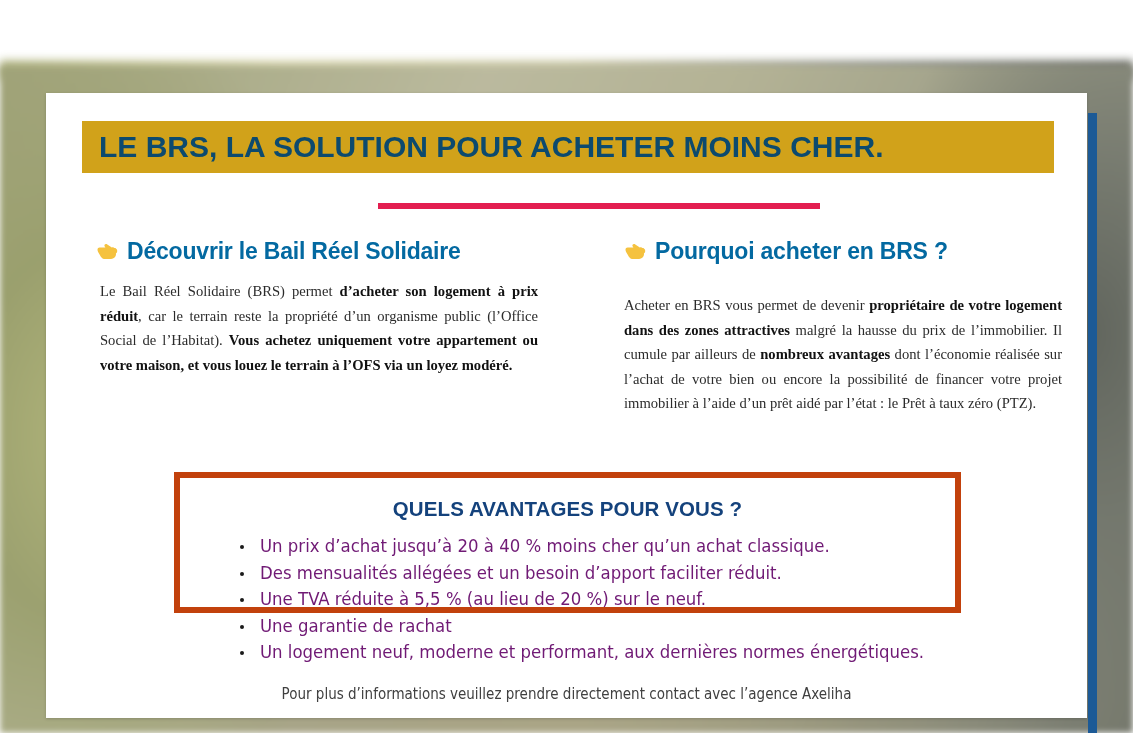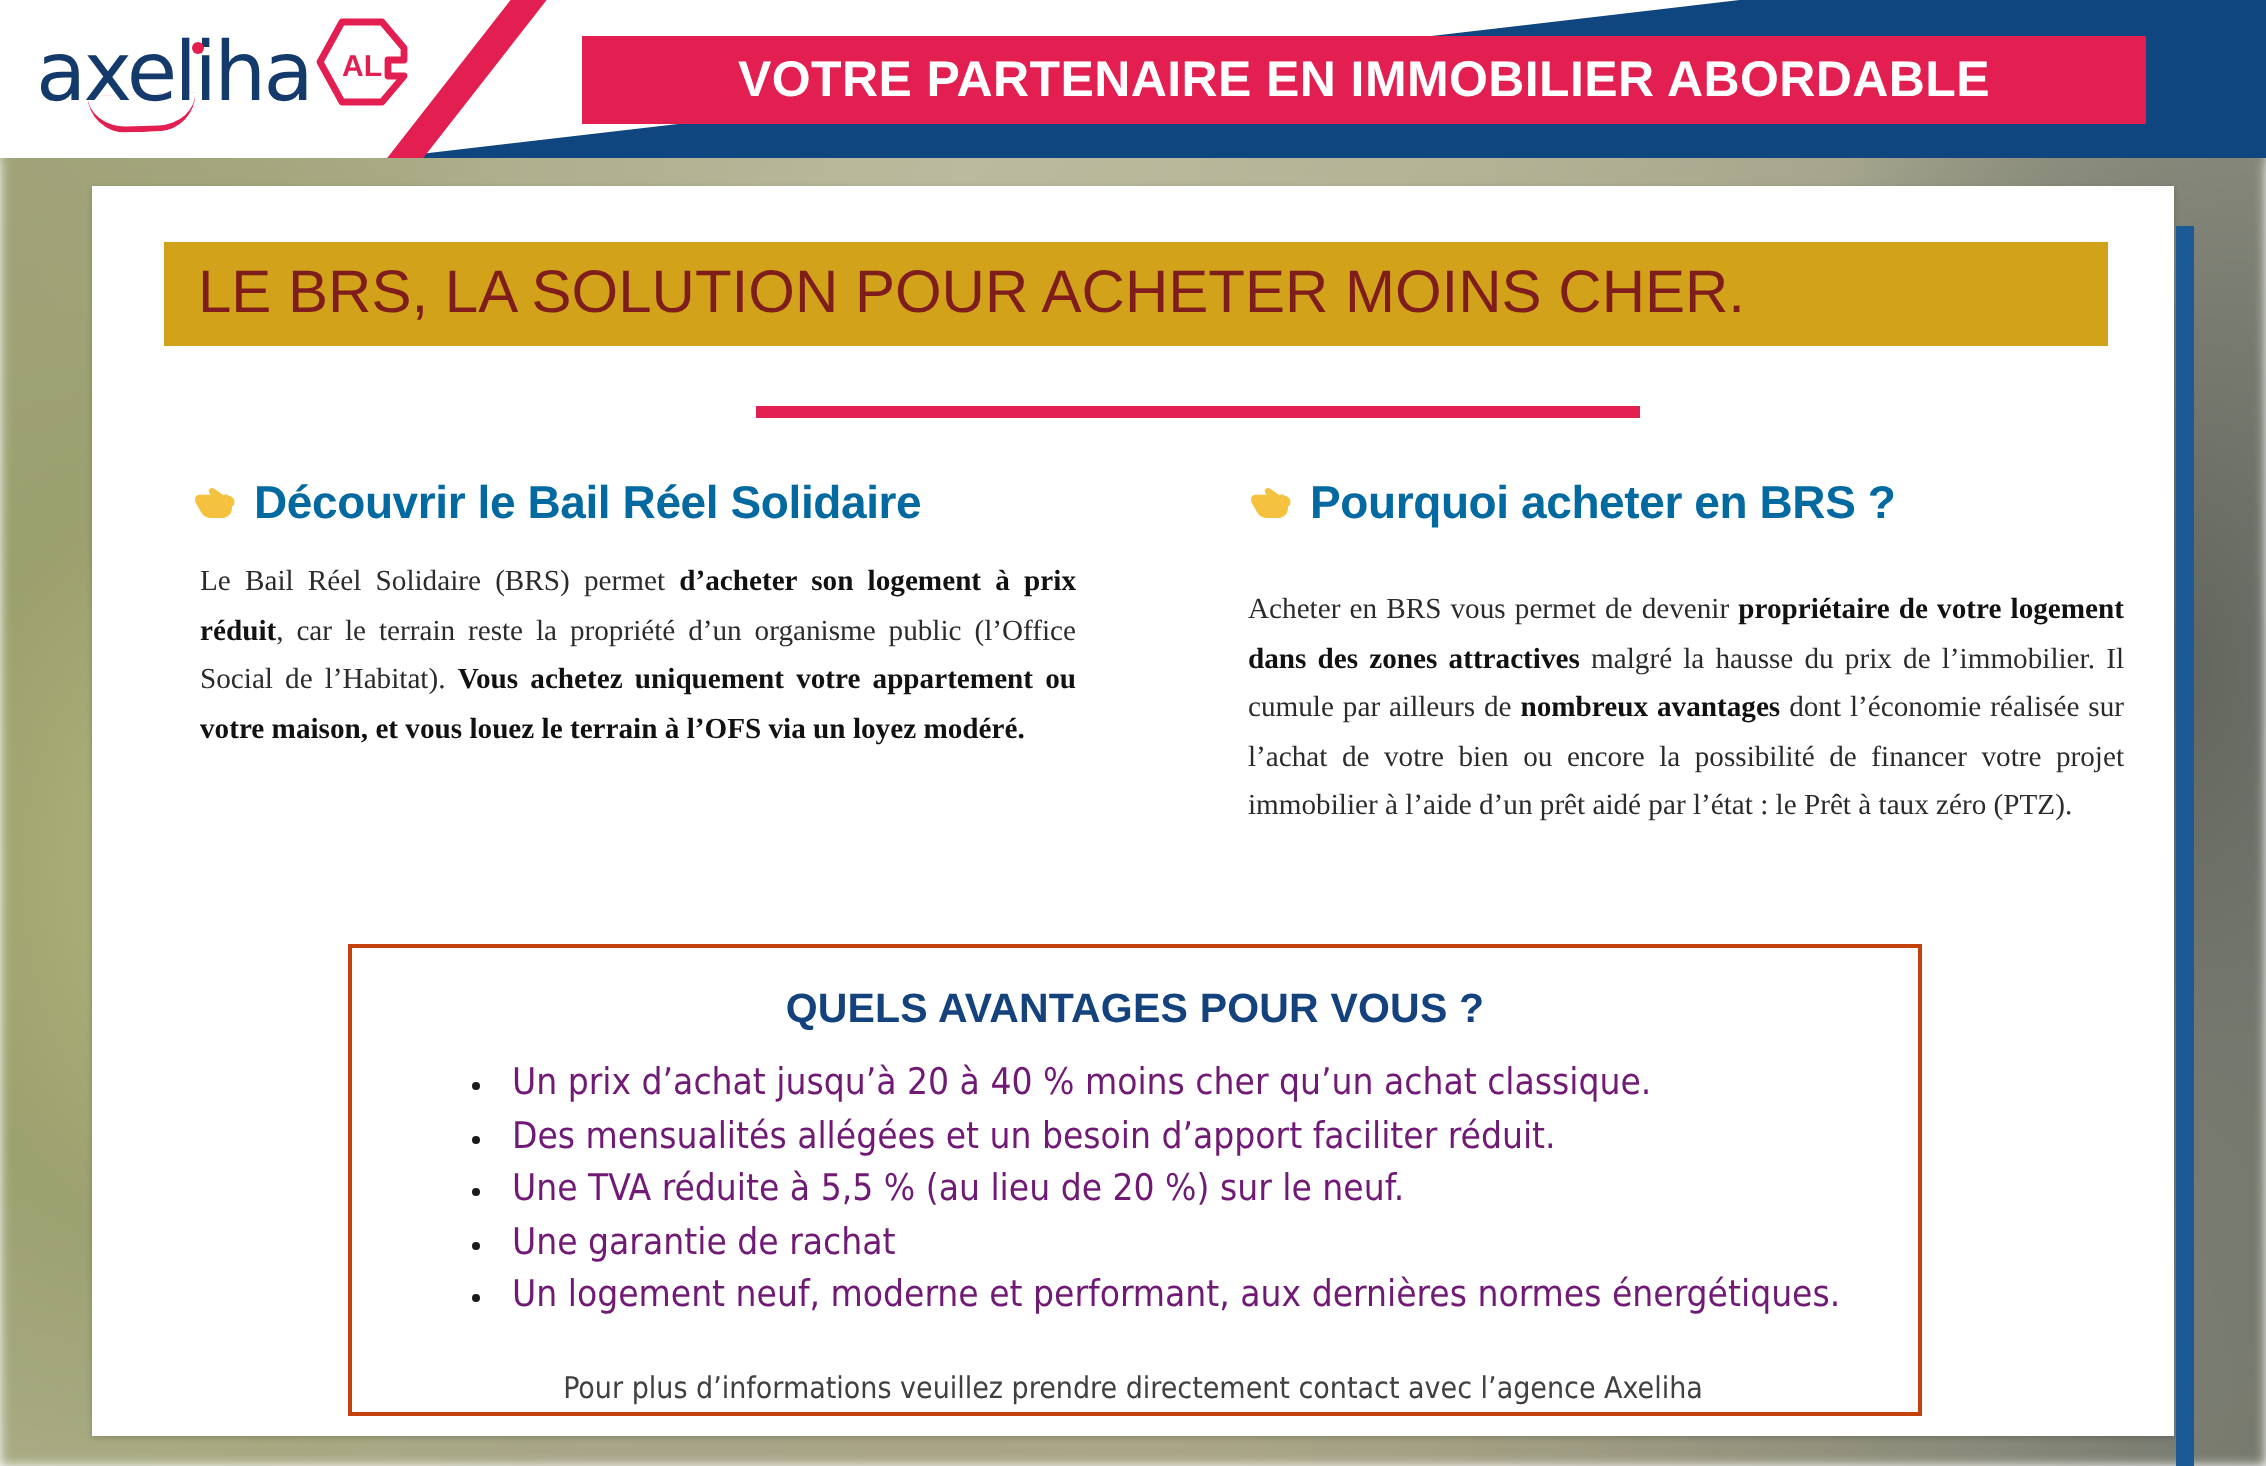--- a/index.html
+++ b/index.html
@@ -150,23 +150,23 @@
 
   .gold-banner {
     position: absolute;
     left: 36px; top: 28px;
     width: 972px; height: 52px;
     background: #d1a21a;
     display: flex;
     align-items: center;
   }
   .gold-banner-text {
-    color: #7f1d1d;
-    font-family: "Liberation Sans", sans-serif;
-    font-weight: normal;
+    color: #0c4a6e;
+    font-family: "Liberation Sans", sans-serif;
+    font-weight: bold;
     font-size: 30px;
     letter-spacing: 0px;
     margin-left: 17px;
     white-space: nowrap;
   }
 
   .red-rule {
     position: absolute;
     left: 332px; top: 110px;
     width: 442px; height: 6px;
@@ -214,22 +214,22 @@
   }
   .body-text b { font-weight: bold; color: #111; }
   .col-left .body-text  { margin-left: 6px; width: 438px; }
   .col-right .body-text { width: 438px; }
   .col-right .col-head { margin-bottom: 28px; }
 
   
   .adv-box {
     position: absolute;
     left: 128px; top: 379px;
-    width: 787px; height: 236px;
-    border: 2px solid #c2410c;
+    width: 787px; height: 141px;
+    border: 6px solid #c2410c;
     box-sizing: border-box;
   }
   .adv-title {
     text-align: center;
     color: #14427c;
     font-family: "Liberation Sans", sans-serif;
     font-weight: bold;
     font-size: 20.5px;
     letter-spacing: 0.1px;
     margin-top: 19px;
@@ -270,41 +270,20 @@
   }
 </style>
 </head>
 <body>
 
 <div id="page">
 
   <div class="bg-photo-top"></div>
   <div class="bg-photo"></div>
 
-  <div class="header">
-    <div class="header-navy"></div>
-    <div class="header-white-left"></div>
-    <div class="header-diag-red"></div>
-
-    <div class="logo">
-      <div class="logo-word">axeliha</div>
-      <div class="logo-dot"></div>
-      <div class="logo-swoosh"></div>
-      <div class="logo-badge">
-        <svg width="48" height="46" viewBox="0 0 48 46" aria-hidden="true">
-          <path d="M14 3 L34 3 L45 16 L45 22 L37 22 L37 30 L45 30 L34 43 L14 43 L3 23 Z" fill="none" stroke="#e31e50" stroke-width="3.4" stroke-linejoin="round"></path>
-          <text x="24" y="30" text-anchor="middle" font-family="Liberation Sans, sans-serif" font-size="15" font-weight="bold" fill="#e31e50">AL</text>
-        </svg>
-      </div>
-    </div>
-
-    <div class="header-banner">
-      <div class="header-banner-text">VOTRE PARTENAIRE EN IMMOBILIER ABORDABLE</div>
-    </div>
-  </div>
 
   <div class="card">
     <div class="card-right-bar"></div>
 
     <div class="gold-banner">
       <div class="gold-banner-text">LE BRS, LA SOLUTION POUR ACHETER MOINS CHER.</div>
     </div>
 
     <div class="red-rule"></div>
 

